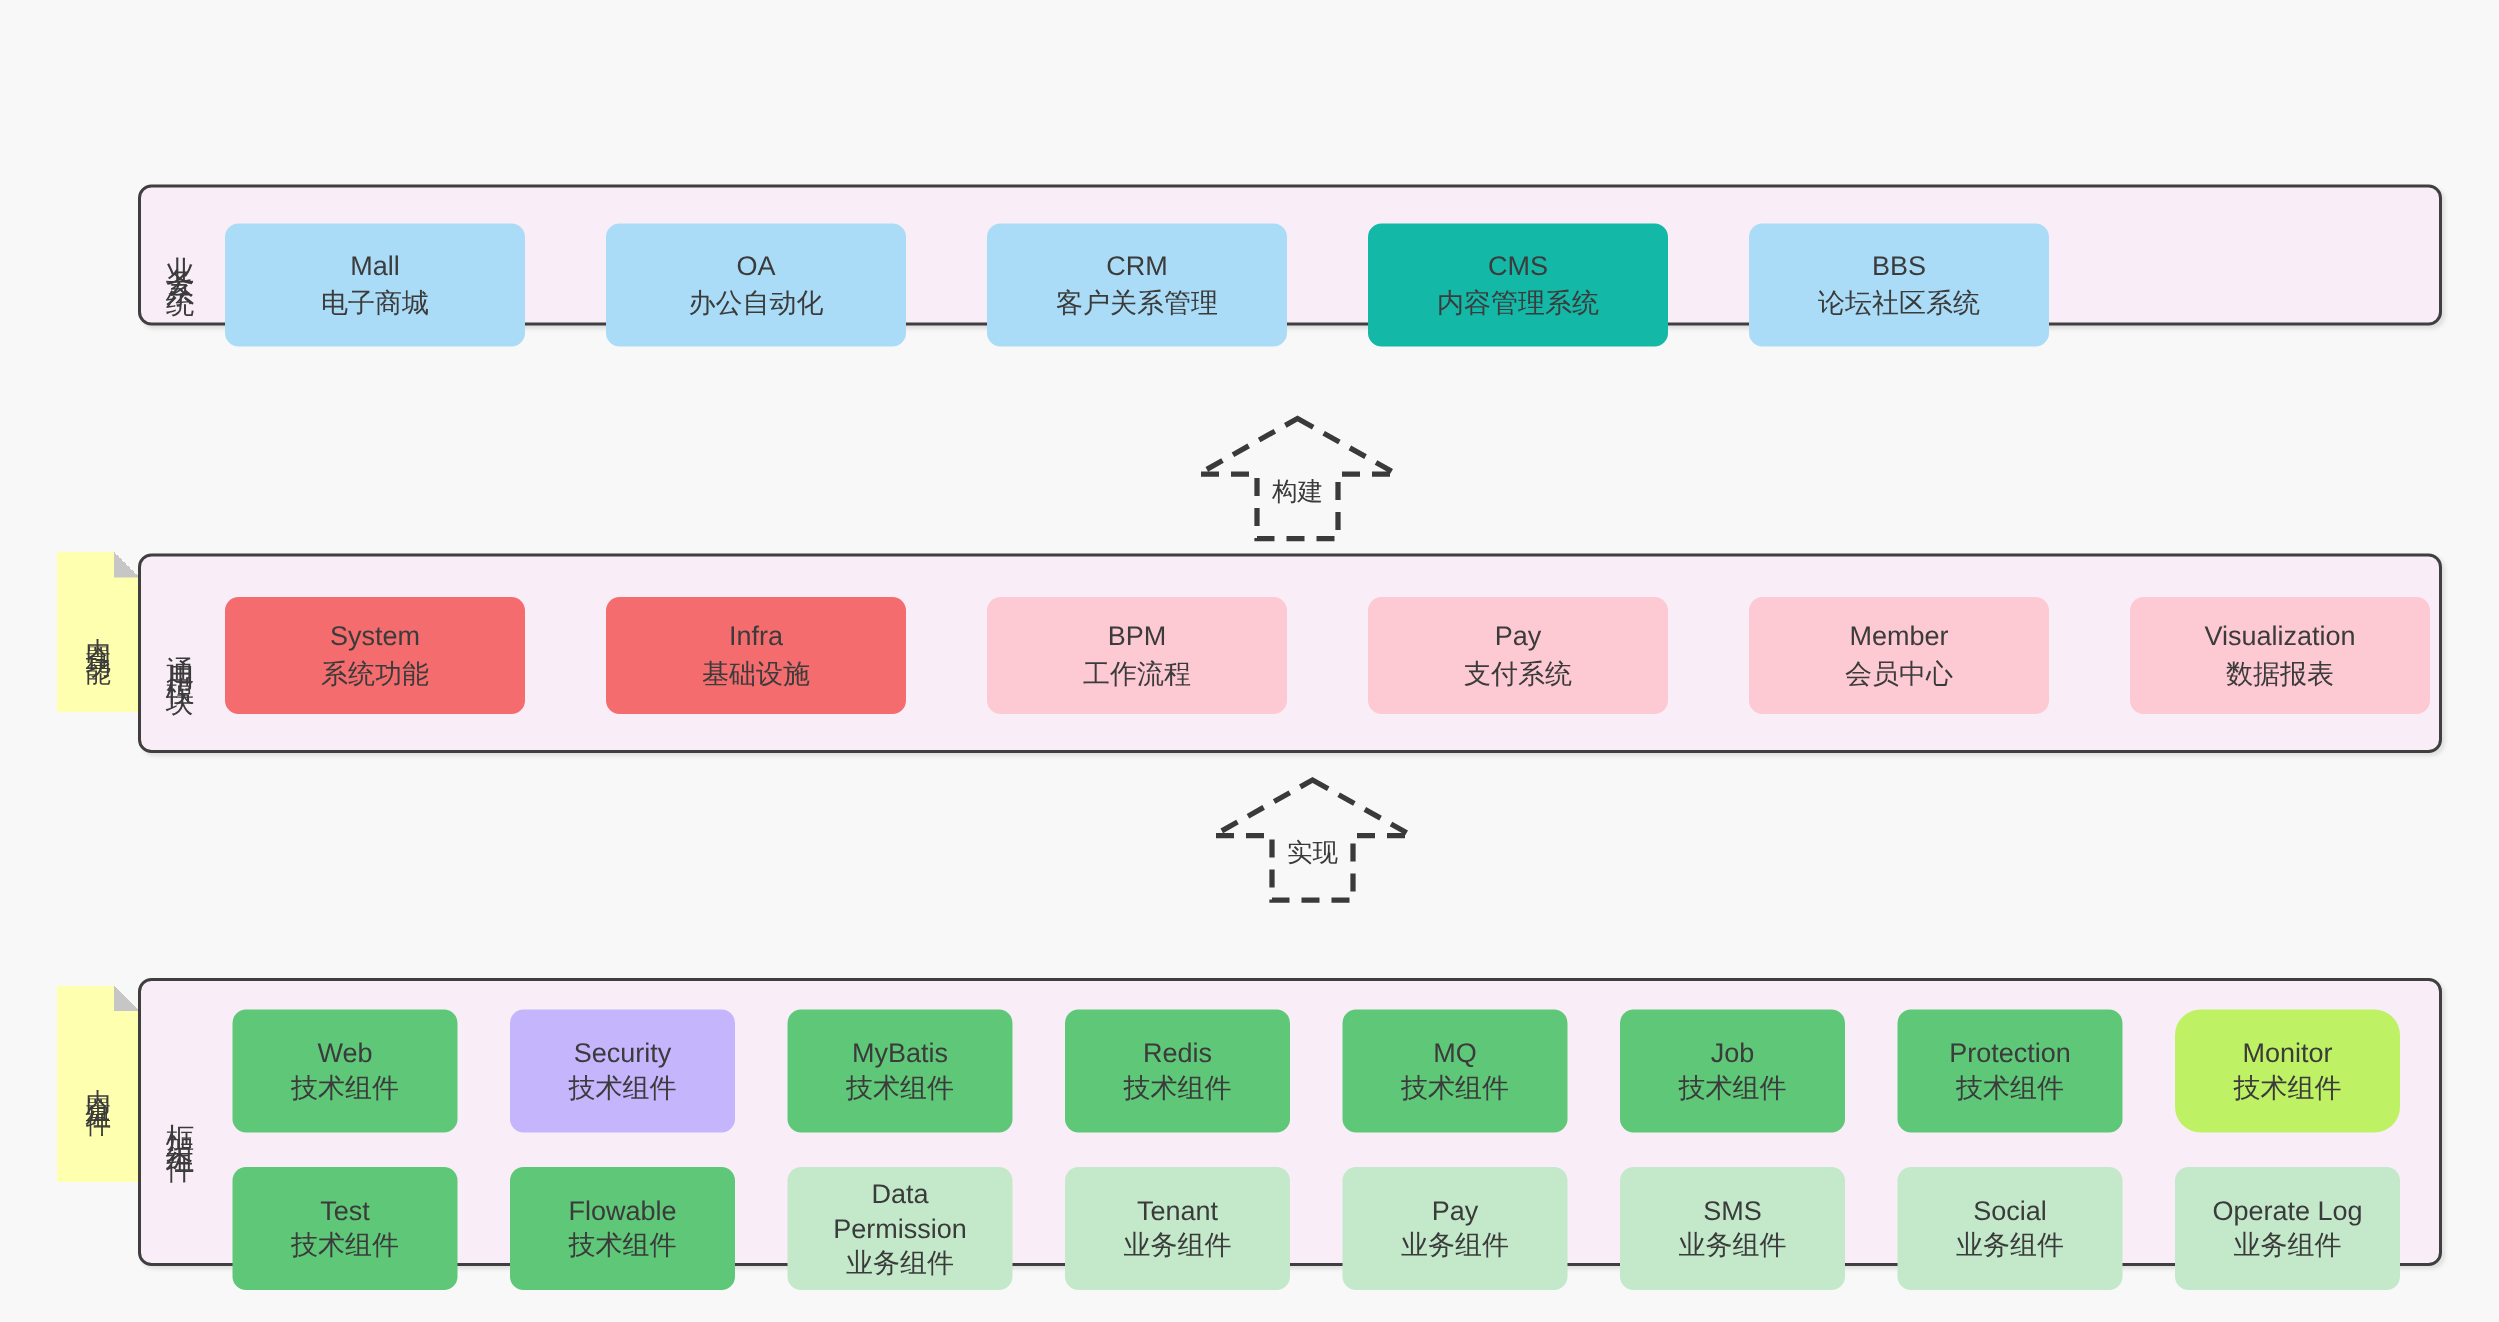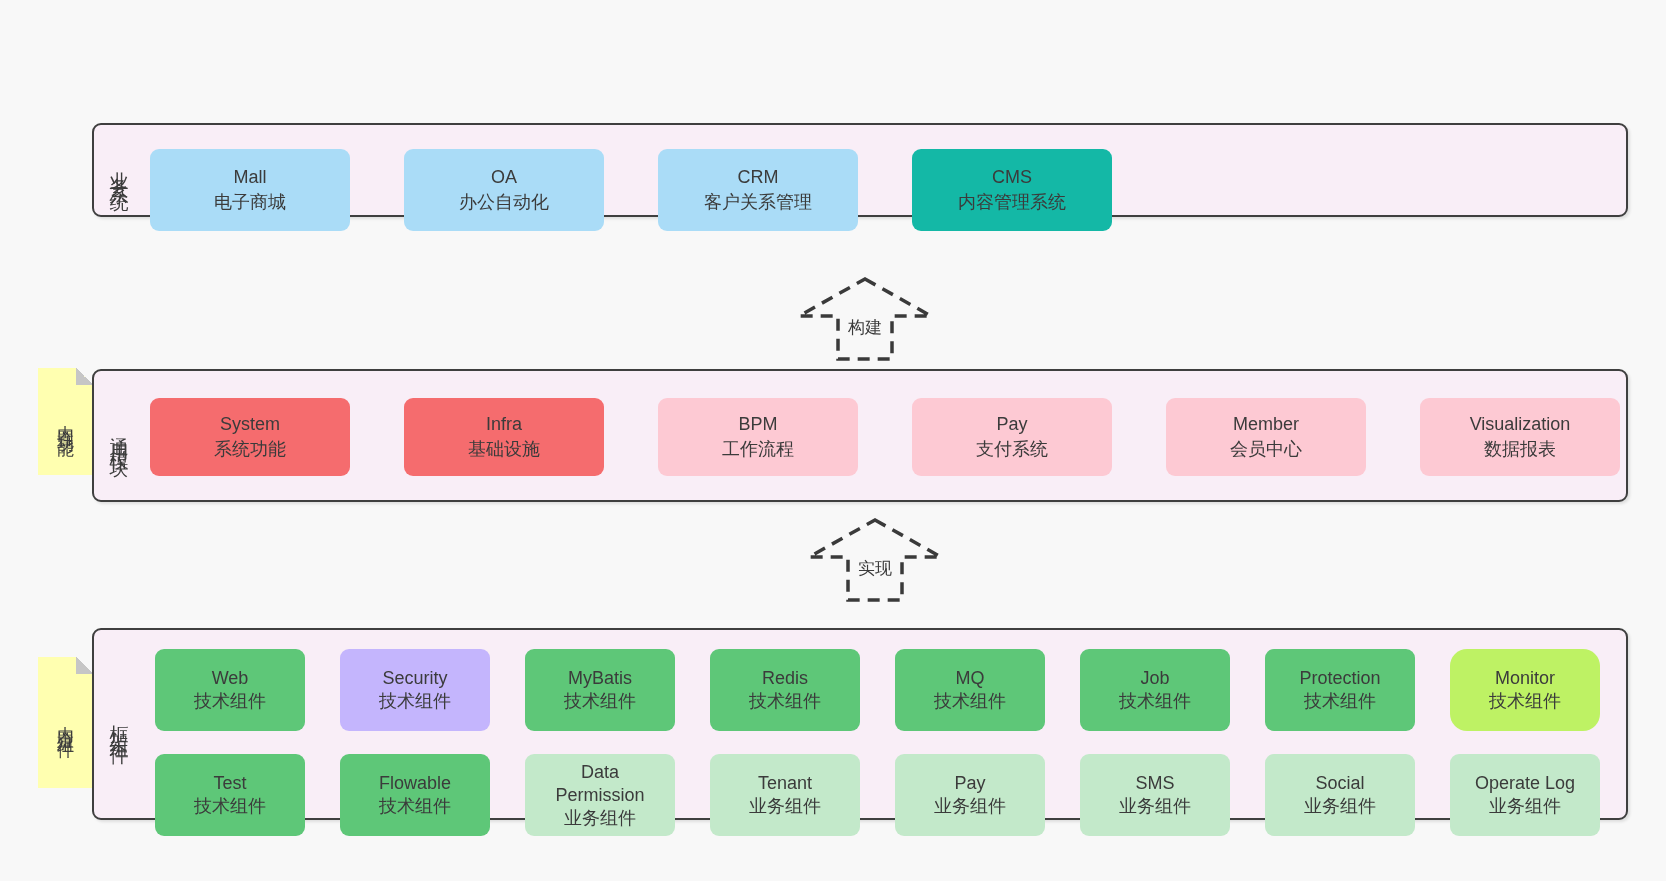--- a/index.html
+++ b/index.html
@@ -8,21 +8,21 @@
     position:relative;width:1666px;height:881px;background:#f8f8f8;
     font-family:"Liberation Sans","DejaVu Sans",sans-serif;color:#3b3b3b;overflow:hidden;
   }
   .layer{
     position:absolute;left:92px;width:1536px;box-sizing:border-box;
     background:#f9eef7;border:2px solid #3f3f3f;border-radius:9px;
     box-shadow:2px 2px 3px rgba(0,0,0,0.10);
   }
   #layer-business{top:123px;height:94px;}
   #layer-modules{top:369px;height:133px;}
-  #layer-components{top:628px;height:192px;}
+  #layer-components{top:652px;height:192px;}
   .v-label{
     position:absolute;left:12px;top:0;bottom:0;
     display:flex;align-items:center;justify-content:center;
     writing-mode:vertical-rl;text-orientation:upright;
     font-size:19px;letter-spacing:7px;color:#3b3b3b;white-space:nowrap;
   }
   .row{position:absolute;left:0;right:0;display:flex;}
   .row.wide-row{padding-left:56px;gap:54px;}
   .row.narrow-row{padding-left:61px;gap:35px;}
   #row-business{top:24px;}
@@ -88,20 +88,24 @@
           <div>办公自动化</div>
         </div>
         <div class="box wide" style="background: rgb(170, 220, 247);">
           <div>CRM</div>
           <div>客户关系管理</div>
         </div>
         <div class="box wide" style="background: #14b8a6;">
           <div>CMS</div>
           <div>内容管理系统</div>
         </div>
+        <div class="box wide" style="background: rgb(170, 220, 247);">
+          <div>BBS</div>
+          <div>论坛社区系统</div>
+        </div>
       </div>
   </section>
 
   <div class="arrow" id="arrow-build">
     <svg width="150" height="86" viewBox="0 0 150 86">
       <polygon points="75,3 141,40 102,40 102,83 48,83 48,40 9,40" fill="none" stroke="#3a3a3a" stroke-width="3.5" stroke-dasharray="12 8"></polygon>
     </svg>
     <div class="arrow-label">构建</div>
   </div>
 

